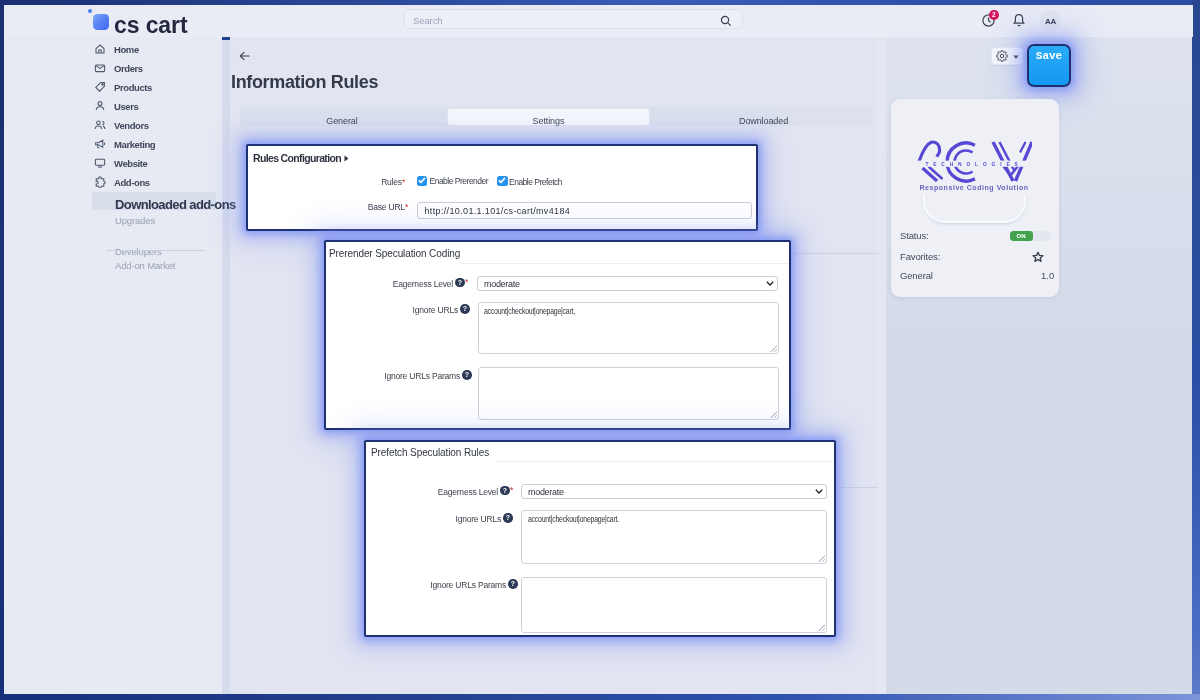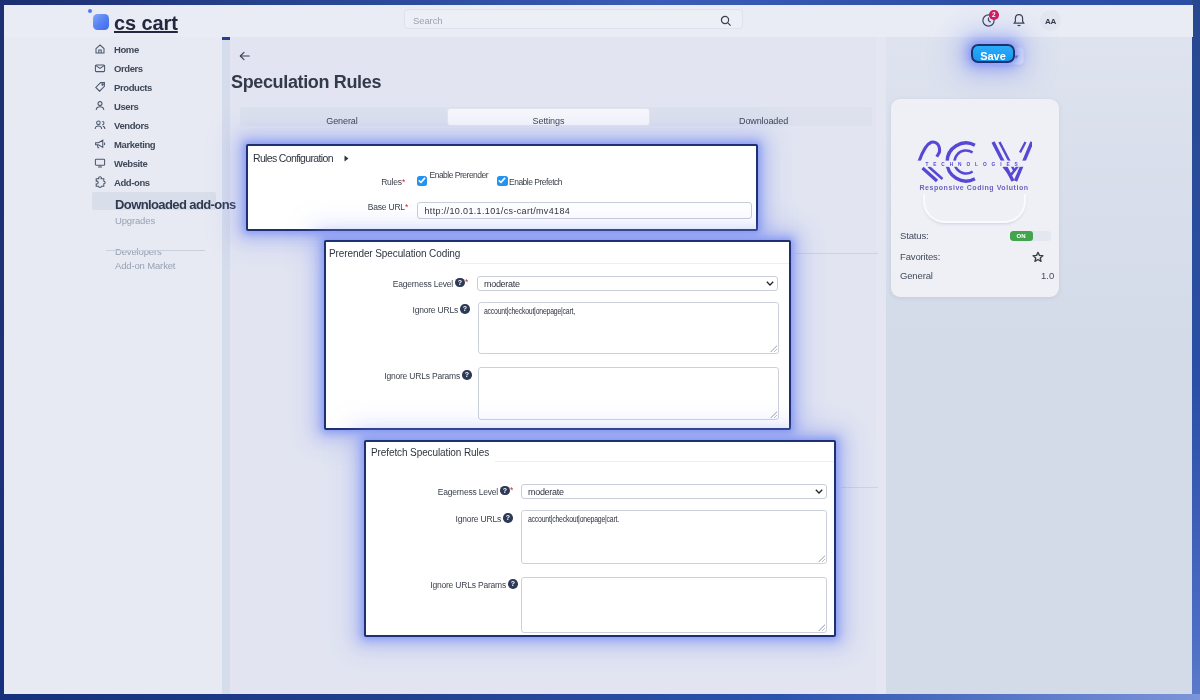--- a/index.html
+++ b/index.html
@@ -15,21 +15,21 @@
   #sidebar { left:4px; top:37px; width:218px; height:657px; background:#e7eaf3; }
   #sepband { left:222px; top:40px; width:8px; height:654px; background:#d5dceb; }
   #content { left:230px; top:37px; width:646px; height:657px; background:#e2e5f1; }
   #scrollstrip { left:876px; top:37px; width:10px; height:657px; background:#e4e7f1; }
   #rightarea { left:886px; top:37px; width:306px; height:657px; background:linear-gradient(180deg,#dee3ef 0%,#dadfec 18%,#d3dbe9 45%,#d3dbe9 100%); }
 
   
   #logodot { left:88px; top:9px; width:4px; height:4px; border-radius:50%; background:#4b7df2; }
   #logosq { left:93px; top:14px; width:16px; height:16px; border-radius:4.5px;
     background:linear-gradient(135deg,#82aafa 0%,#5b85f4 45%,#3f68ee 100%); }
-  #logotext { left:114px; top:11.5px; font-size:20px; font-weight:700; color:#23283f; letter-spacing:-0.1px;text-decoration:underline; }
+  #logotext { left:114px; top:11.5px; font-size:23px; font-weight:700; color:#23283f; letter-spacing:-0.1px; }
   #search { left:404px; top:9px; width:339px; height:20px; background:#edeff7; border:1px solid #dfe2ed; border-radius:4px; }
   #searchtext { left:413px; top:14.5px; font-size:9.5px; color:#9aa2b5; letter-spacing:-0.1px;}
   #avatar { left:1040px; top:10px; width:21px; height:21px; border-radius:50%; background:#e2e6f0; }
   #avatartext { left:1040px; top:17px; width:21px; text-align:center; font-size:8px; font-weight:700; color:#333b4e; letter-spacing:-0.2px;}
   #badge { left:989px; top:10.2px; width:9.6px; height:9.6px; border-radius:50%; background:#d4175c; color:#fff; font-size:6.5px; font-weight:700; text-align:center; line-height:9.6px; }
 
   
   .mi { position:absolute; left:114px; font-size:9.5px; font-weight:700; color:#3e4859; white-space:nowrap; letter-spacing:-0.4px;}
   .micon { position:absolute; left:94px; }
   .sub { position:absolute; left:115px; font-size:9.5px; color:#97a2b4; white-space:nowrap; letter-spacing:-0.15px;}
@@ -63,23 +63,23 @@
   .inp { position:absolute; background:#fff; border:1px solid #c9ced9; border-radius:3px; font-size:9px; color:#2e333d; letter-spacing:0.35px; }
   .ta { position:absolute; background:#fff; border:1px solid #ccd1db; border-radius:3px; }
   .tatext { position:absolute; font-size:9px; color:#2e333d; letter-spacing:-0.3px; }
   .rsz { position:absolute; width:7px; height:7px;
     background: repeating-linear-gradient(-45deg, transparent 0 1.6px, #b6bcc7 1.6px 2.6px);
     clip-path: polygon(100% 0, 100% 100%, 0 100%); }
   .sel { position:absolute; background:#fff; border:1px solid #c9ced9; border-radius:3px; }
 
   
   #gearbox { left:991px; top:47px; width:33px; height:18px; background:#f6f7fa; border:1px solid #e7eaf1; border-radius:4px; box-shadow:0 1px 2px rgba(60,70,110,0.08); }
-  #savebtn { left:971px; top:44px; width:44px; height:19px; background:linear-gradient(180deg,#2cabf9 0%,#1397f1 100%);
+  #savebtn { left:1027px; top:44px; width:44px; height:43px; background:linear-gradient(180deg,#2cabf9 0%,#1397f1 100%);
     border:2.5px solid #1d3070; border-radius:7px; color:#fff; font-size:11px; font-weight:700; text-align:center; line-height:20px;
-    box-shadow: 0 0 6px 2px rgba(126,146,245,0.8), 0 0 14px 8px rgba(126,146,245,0.5), 0 0 28px 18px rgba(126,146,245,0.22); }
+    box-shadow: 0 0 6px 2px rgba(126,146,245,0.8), 0 0 14px 8px rgba(126,146,245,0.5), 0 0 28px 18px rgba(126,146,245,0.22); font-family: Liberation Mono, monospace; }
 
   
   #card { left:891px; top:99px; width:168px; height:198px; background:#eef0f6; border-radius:9px; box-shadow:0 1px 4px rgba(80,90,130,0.12); }
   #squircle { left:923px; top:194px; width:103px; height:29px; border:2px solid #f9fafd; border-top:none;
     border-radius:0 0 22px 22px; box-shadow:0 2px 3px -1px rgba(170,180,205,0.5); }
   .crow { position:absolute; left:900px; font-size:9.5px; color:#434c5c; letter-spacing:-0.15px;}
   #toggle { left:1009.5px; top:230.5px; width:41px; height:10.5px; border-radius:3px; background:#e3e7ef; overflow:hidden; }
   #togglegreen { position:absolute; left:0; top:0; width:23px; height:10.5px; background:#44a34d; border-radius:3px; color:#fff; font-size:6px; font-weight:700; text-align:center; line-height:10.5px; }
   #vers { left:1041px; top:270px; font-size:9.5px; color:#434c5c; }
 
@@ -169,52 +169,52 @@
 <div id="dltext" class="abs">Downloaded add-ons</div>
 <div class="sub" style="top:215px;">Upgrades</div>
 <div class="sub" style="top:246px;">Developers</div>
 <div id="subsep" class="abs"></div>
 <div class="sub" style="top:260px;">Add-on Market</div>
 
 <svg class="abs" style="left:239px; top:51px;" width="11" height="10" viewBox="0 0 11 10" fill="none" stroke="#3a4150" stroke-width="1.2" stroke-linecap="round" stroke-linejoin="round">
     <path d="M10.2 5 H1.6"></path>
     <path d="M5 1.4 L1.3 5 L5 8.6"></path>
   </svg>
-<div id="pagetitle" class="abs">Speculation Rules</div>
+<div id="pagetitle" class="abs">Information Rules</div>
 <div id="tabbar" class="abs"></div>
 <div id="tabactive" class="abs"></div>
 <div class="tab" id="tgen" style="left:326.3px;">General</div>
 <div class="tab" id="tset" style="left:532.6px;">Settings</div>
 <div class="tab" id="tinf" style="left:739px;">Downloaded</div>
 
 <div class="faint" style="left:794px; top:253px; width:84px;"></div>
 <div class="faint" style="left:841px; top:487px; width:37px;"></div>
 
 <div id="gearbox" class="abs"></div>
 <svg class="abs" style="left:996px; top:50px;" width="12" height="12" viewBox="0 0 24 24" fill="none" stroke="#3a4150" stroke-width="2">
     <path d="M12 8.5 A3.5 3.5 0 1 0 12 15.5 A3.5 3.5 0 1 0 12 8.5 Z"></path>
     <path d="M19.4 15a1.65 1.65 0 0 0 .33 1.82l.06.06a2 2 0 1 1-2.83 2.83l-.06-.06a1.65 1.65 0 0 0-1.82-.33 1.65 1.65 0 0 0-1 1.51V21a2 2 0 1 1-4 0v-.09A1.65 1.65 0 0 0 9 19.4a1.65 1.65 0 0 0-1.82.33l-.06.06a2 2 0 1 1-2.83-2.83l.06-.06a1.65 1.65 0 0 0 .33-1.82 1.65 1.65 0 0 0-1.51-1H3a2 2 0 1 1 0-4h.09A1.65 1.65 0 0 0 4.6 9a1.65 1.65 0 0 0-.33-1.82l-.06-.06a2 2 0 1 1 2.83-2.83l.06.06a1.65 1.65 0 0 0 1.82.33H9a1.65 1.65 0 0 0 1-1.51V3a2 2 0 1 1 4 0v.09a1.65 1.65 0 0 0 1 1.51 1.65 1.65 0 0 0 1.82-.33l.06-.06a2 2 0 1 1 2.83 2.83l-.06.06a1.65 1.65 0 0 0-.33 1.82V9a1.65 1.65 0 0 0 1.51 1H21a2 2 0 1 1 0 4h-.09a1.65 1.65 0 0 0-1.51 1z"></path>
   </svg>
 <svg class="abs" style="left:1013px; top:54.5px;" width="6" height="4.5" viewBox="0 0 6 4.5" fill="#3a4150">
     <path d="M0.4 0.4 L3 4 L5.6 0.4 Z"></path>
   </svg>
 <div id="savebtn" class="abs">Save</div>
 
 <div id="box1" class="gbox"></div>
-<div class="btitle" style="left:253px; top:152px; font-weight:400; font-size:10.5px; letter-spacing:-0.65px;">Rules Configuration</div>
+<div class="btitle" style="left:253px; top:152px; font-weight:700; font-size:10.5px; letter-spacing:-0.65px;">Rules Configuration</div>
 <svg class="abs" style="left:344px; top:154.5px;" width="5" height="7" viewBox="0 0 5 7" fill="#2f3540">
     <path d="M0.5 0.5 L4.5 3.5 L0.5 6.5 Z"></path>
   </svg>
 <div class="lab" style="left:275px; top:176.5px;">Rules<span class="red">*</span></div>
 <div class="cb" style="left:416.5px; top:175.5px;">
     <svg width="8" height="7" viewBox="0 0 8 7" fill="none" stroke="#fff" stroke-width="1.6">
       <path d="M0.8 3.4 L3 5.4 L7 0.9"></path>
     </svg>
   </div>
-<div class="cblab" style="left:429.5px; top:170px;">Enable Prerender</div>
+<div class="cblab" style="left:429.5px; top:176px;">Enable Prerender</div>
 <div class="cb" style="left:497px; top:175.5px;">
     <svg width="8" height="7" viewBox="0 0 8 7" fill="none" stroke="#fff" stroke-width="1.6">
       <path d="M0.8 3.4 L3 5.4 L7 0.9"></path>
     </svg>
   </div>
 <div class="cblab" style="left:509px; top:176.5px;text-align:right;">Enable Prefetch</div>
 <div class="lab" style="left:278px; top:201.5px;">Base URL<span class="red">*</span></div>
 <div class="inp" style="left:417px; top:202px; width:335px; height:17px; line-height:16px; padding-left:6.5px;">http://10.01.1.101/cs-cart/mv4184</div>
 
 <div id="box2" class="gbox"></div>

